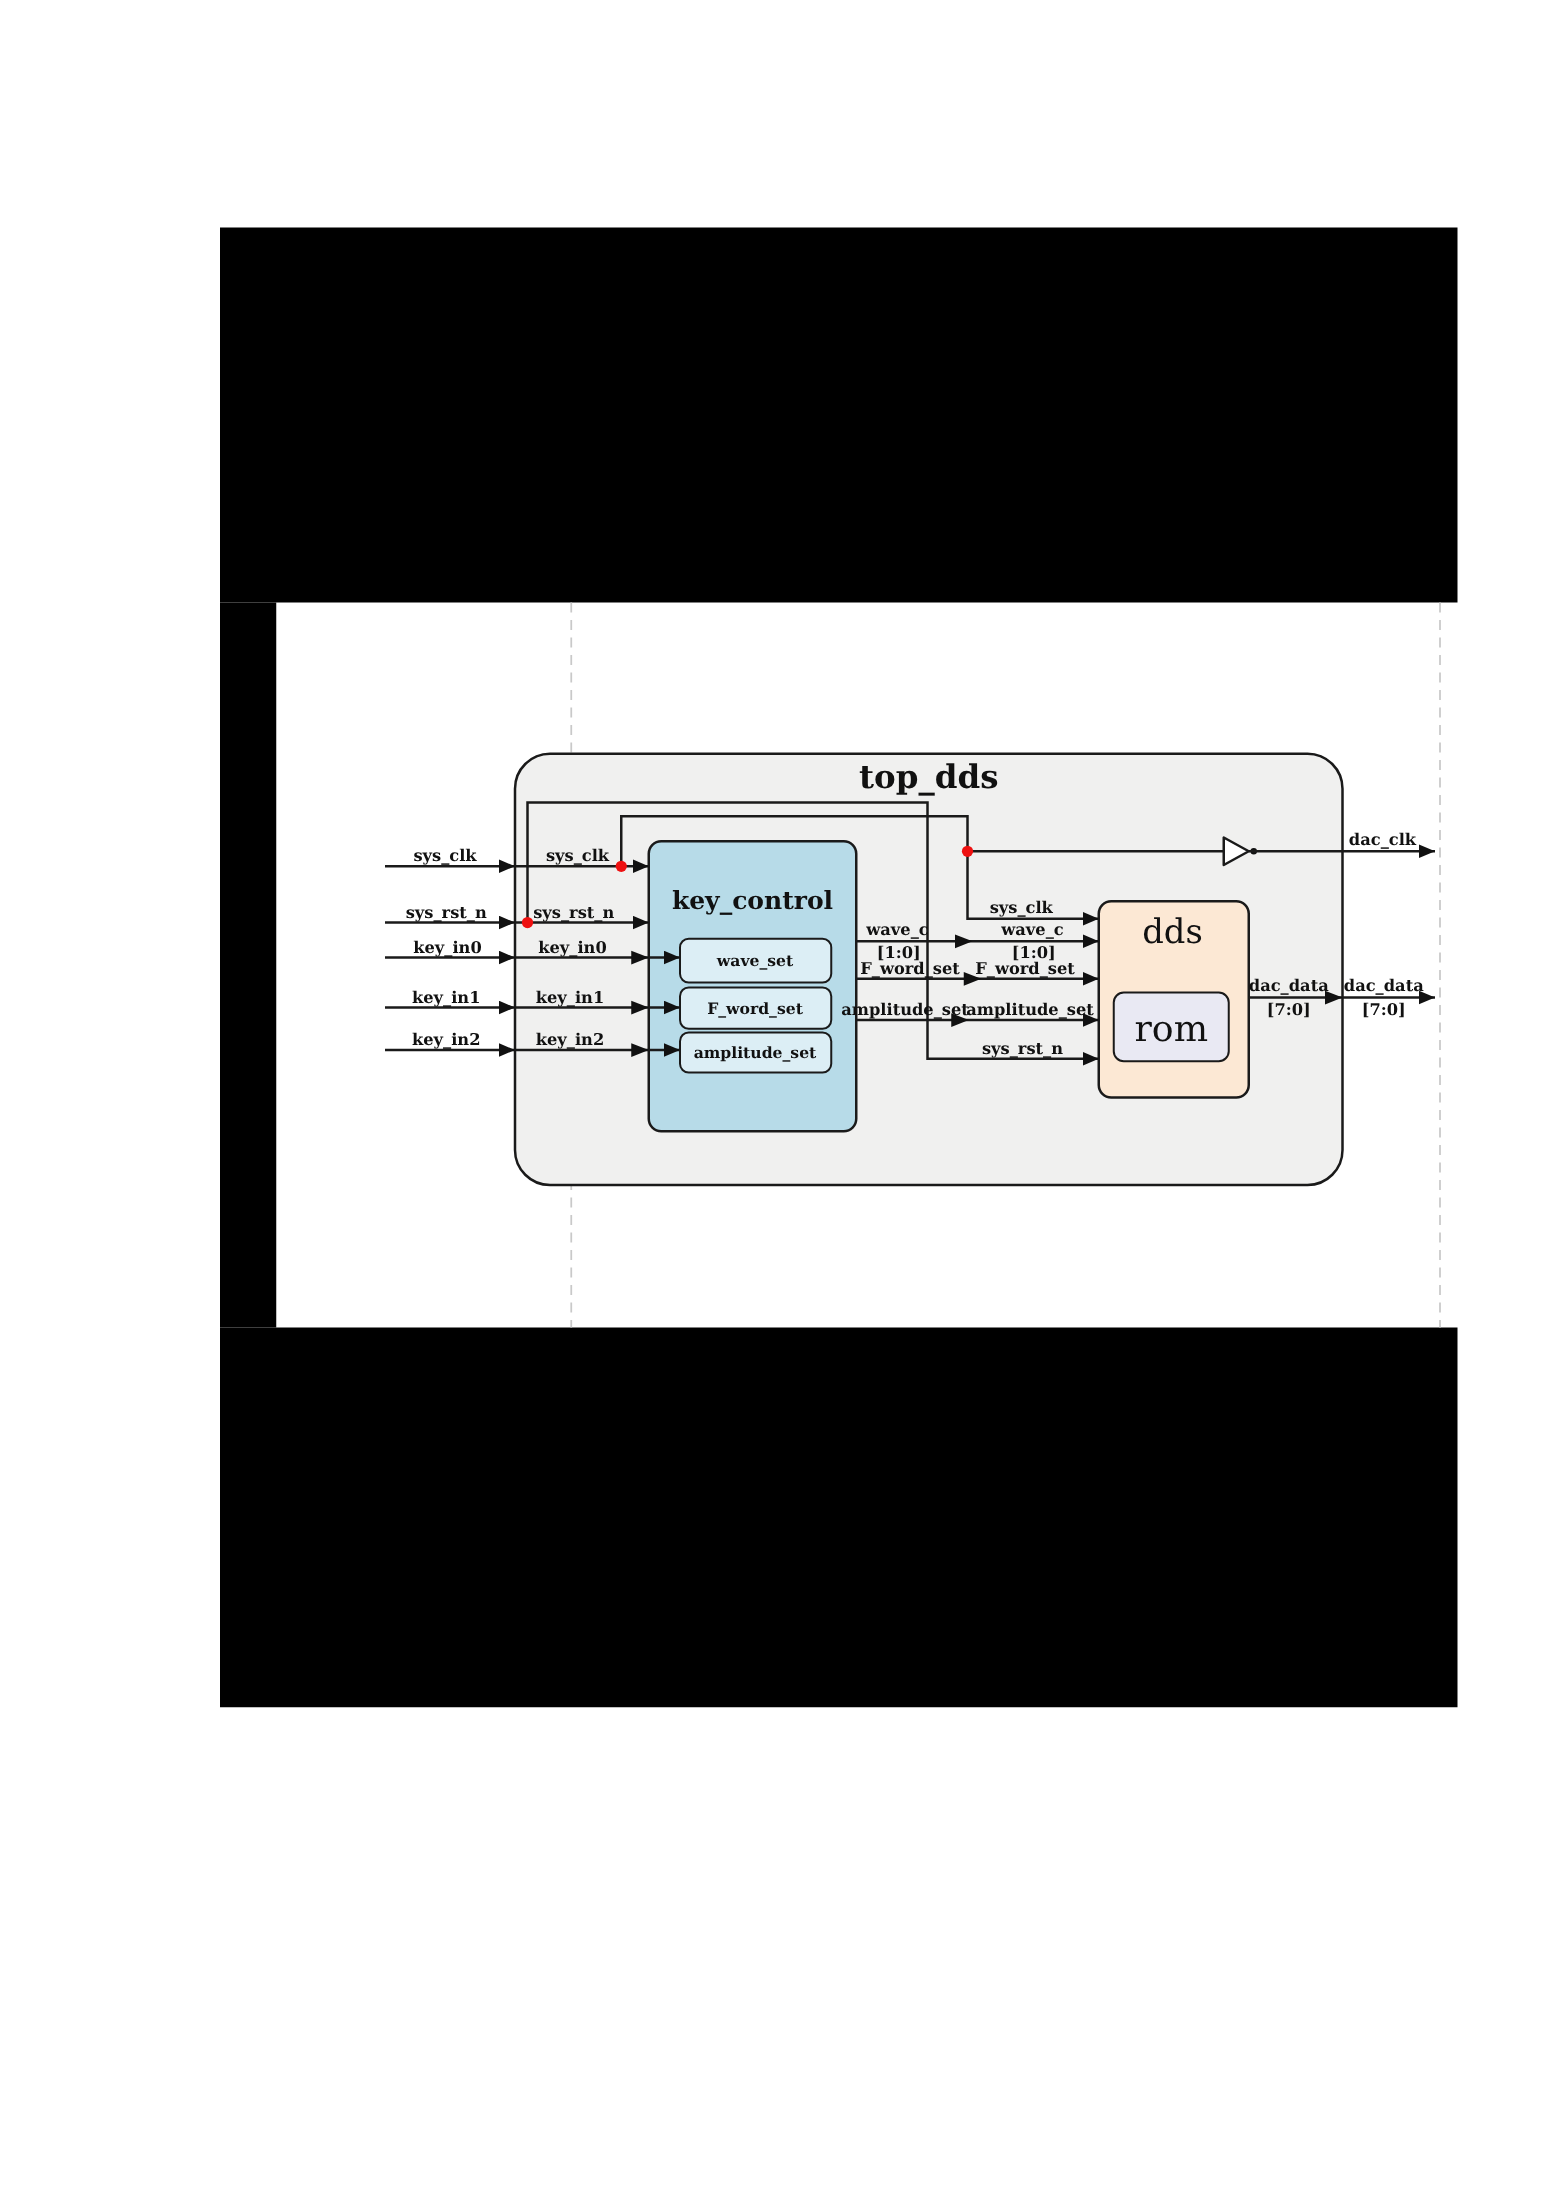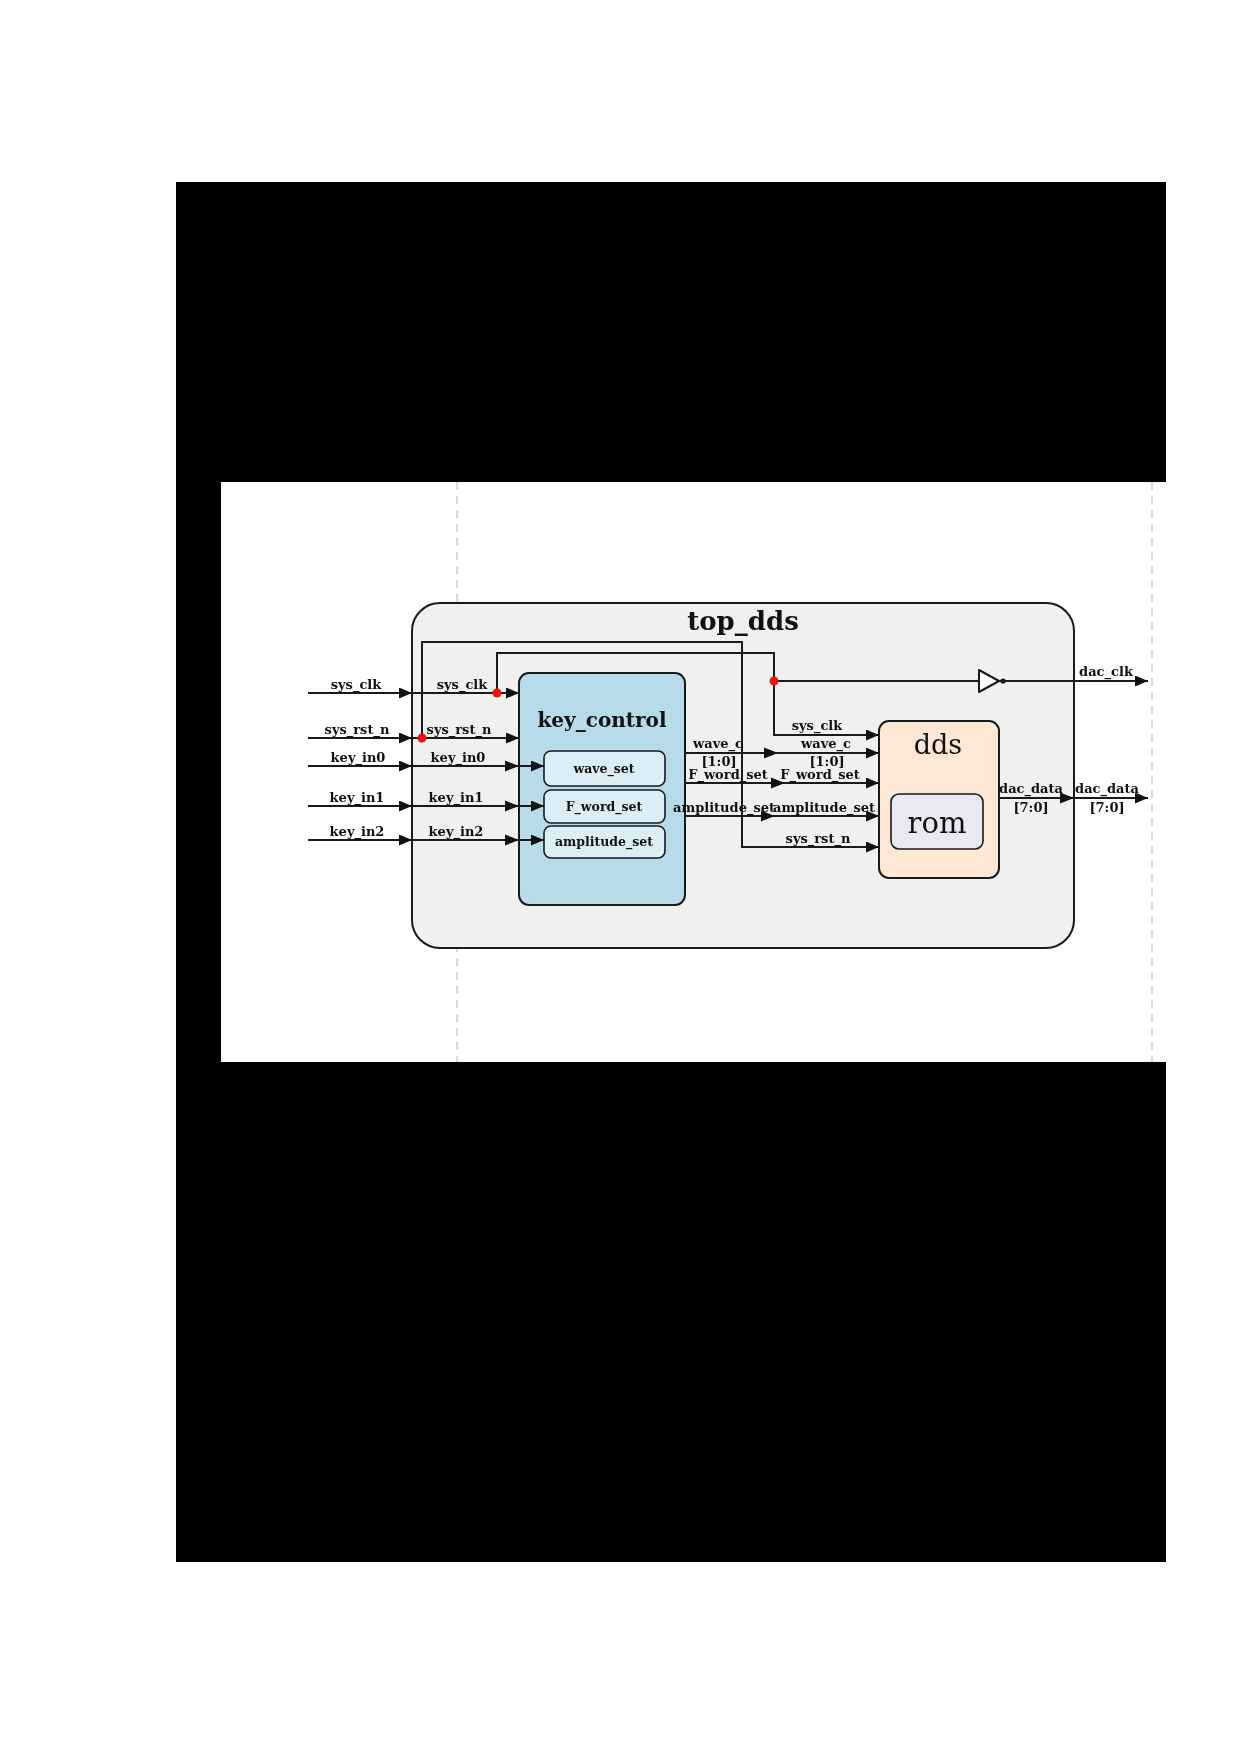--- a/index.html
+++ b/index.html
@@ -1,19 +1,19 @@
 <!DOCTYPE html>
 <html><head>
 <meta charset="utf-8">
 <style>
   html, body { margin: 0; padding: 0; background: #ffffff; }
   .page {
     position: relative;
     width: 1240px;
-    height: 1562px;
+    height: 1366px;
     background: #ffffff;
     overflow: hidden;
     font-family: "DejaVu Serif", serif;
   }
   .redaction {
     position: absolute;
     background: #000000;
   }
   .redaction-top    { left: 176px; top: 182px;  width: 990px; height: 300px; }
   .redaction-left   { left: 176px; top: 482px;  width: 45px;  height: 580px; }

